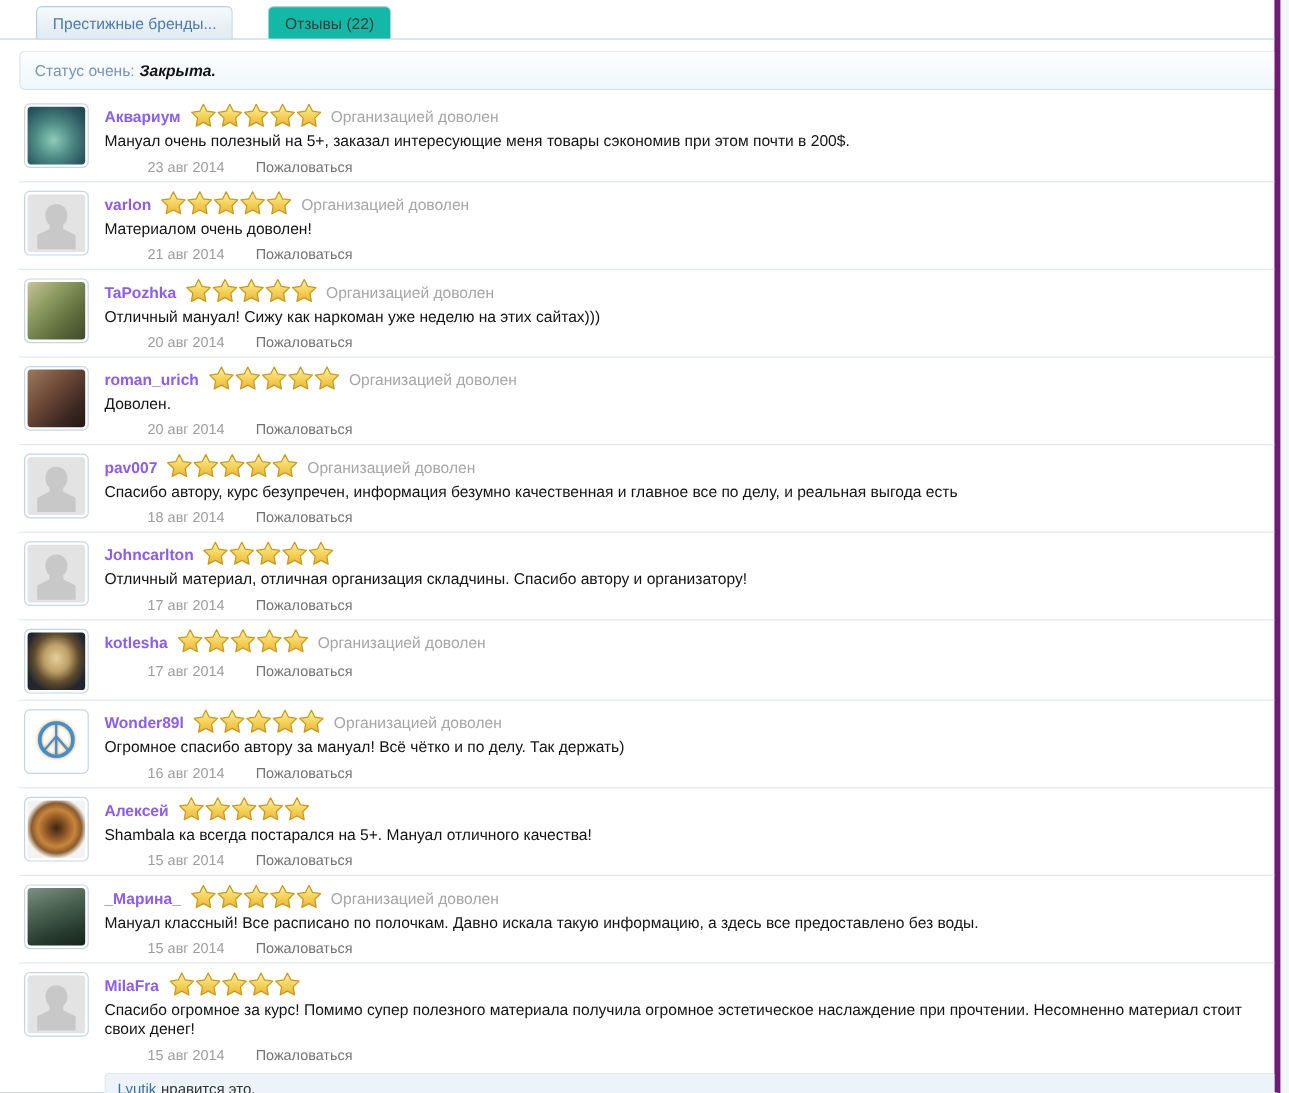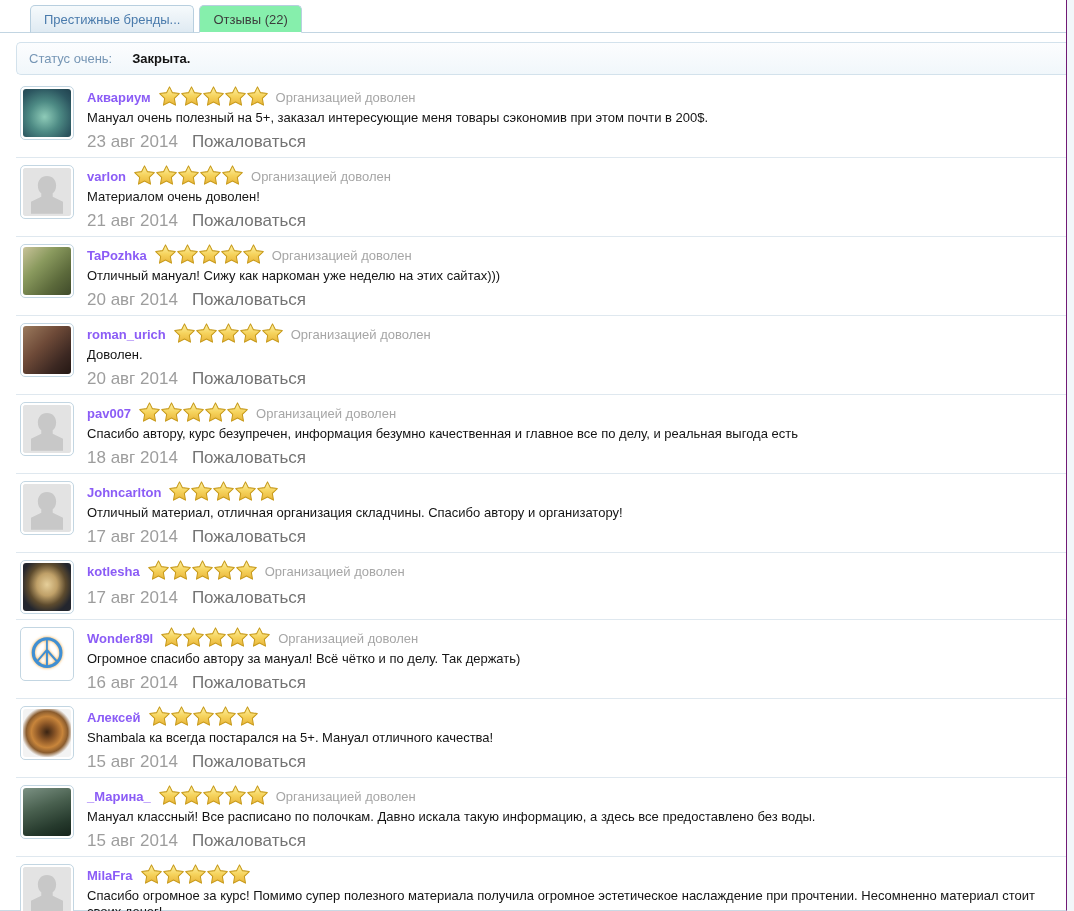--- a/index.html
+++ b/index.html
@@ -5,21 +5,21 @@
   * { box-sizing: border-box; }
   html,body { margin:0; padding:0; }
   body {
     width:1074px; height:911px; overflow:hidden;
     background:#f2f7fa;
     font-family:"Liberation Sans", sans-serif;
     font-size:13px; color:#141414;
   }
   .page {
     width:1067px; height:911px; background:#fff;
-    border-right:1px solid #701a75;
+    border-right:5px solid #701a75;
     border-bottom:1px solid #c9d9e4;
     position:relative;
   }
   
   .tabbar {
     padding:5px 0 0 30px;
     border-bottom:1px solid #c2d5e2;
     display:flex; gap:5px; align-items:flex-end;
   }
   .tab {
@@ -28,33 +28,34 @@
     border-radius:5px 5px 0 0;
     margin-bottom:-1px;
     cursor:pointer; white-space:nowrap;
   }
   .tab.inactive {
     background:linear-gradient(#f6fafc,#dfeaf2);
     color:#4a7bac;
     border-bottom:1px solid #c2d5e2;
   }
   .tab.active {
-    background:#86efac; color:#3c3c3c;
+    background:#14b8a6; color:#3c3c3c;
     border-bottom:1px solid #fff;
+    margin-left:24px;
   }
   
   .notice {
     margin:9px 0 4px 16px;
     padding:8px 12px;
     background:linear-gradient(#fcfdfe,#f1f7fb);
     border:1px solid #d3e2ec; border-right:none;
     border-radius:5px 0 0 5px;
   }
   .nlabel { color:#7696b5; }
-  .nvalue { font-weight:bold; margin-left:20px; }
+  .nvalue { font-weight:bold; margin-left:4px;font-style:italic; }
   
   .review { display:flex; padding:7px 0 5px 20px; gap:13px; }
   .divider { height:1px; background:#dfe8ef; margin-left:16px; }
   .avatar {
     width:54px; height:54px; flex:none;
     border:1px solid #c3d6e2; border-radius:5px;
     padding:2px; background:#fff; cursor:pointer;
   }
   .avatar .pic {
     width:48px; height:48px; border-radius:3px; overflow:hidden;
@@ -67,21 +68,21 @@
   .av-peace-sign .pic { background:#fff; color:#3f8fd4; font-size:42px; line-height:1; text-shadow:0 0 3px #f0a030; }
   .av-lion .pic { background:radial-gradient(circle at 50% 48%,#3a2413 0%,#8a5526 24%,#c8853b 45%,#8a5c2e 60%,#f3f3f3 74%); }
   .av-swing-photo .pic { background:linear-gradient(160deg,#7b9183 0%,#49604f 40%,#263a2d 75%,#15241b 100%); }
   .av-default .pic { background:#e3e3e3; }
   .rcontent { flex:1; min-width:0; }
   .rhead { display:flex; align-items:center; gap:8px; height:22px; }
   .uname { color:#8b5cf6; font-weight:bold; text-decoration:none; cursor:pointer; }
   .stars { display:inline-flex; gap:1px; margin-top:-2px; }
   .orgsat { color:#a6a6a6; }
   .rtext { margin-top:2px; line-height:16px; }
-  .rmeta { margin-top:6px; font-size:17px; display:flex; gap:14px; align-items:baseline; }
+  .rmeta { margin-top:6px; font-size:12px; display:flex; gap:26px; align-items:baseline;margin-left:36px; }
   .rdate { color:#9d9d9d; }
   .report { color:#737373; text-decoration:none; cursor:pointer; }
   .likesbar {
     margin-top:8px;
     background:#edf4f9;
     border:1px solid #dce8f0; border-right:none;
     border-radius:4px 0 0 4px;
     padding:6px 10px;
     font-size:12.5px;
   }

